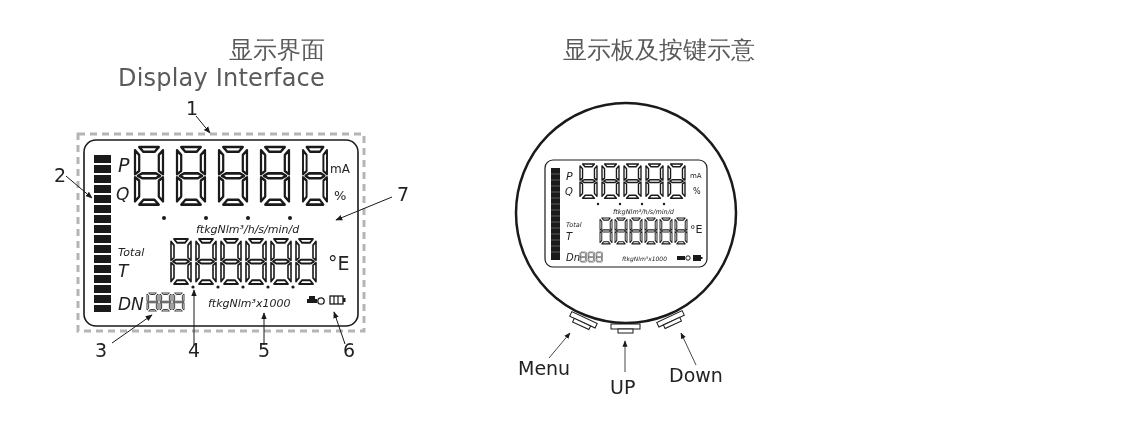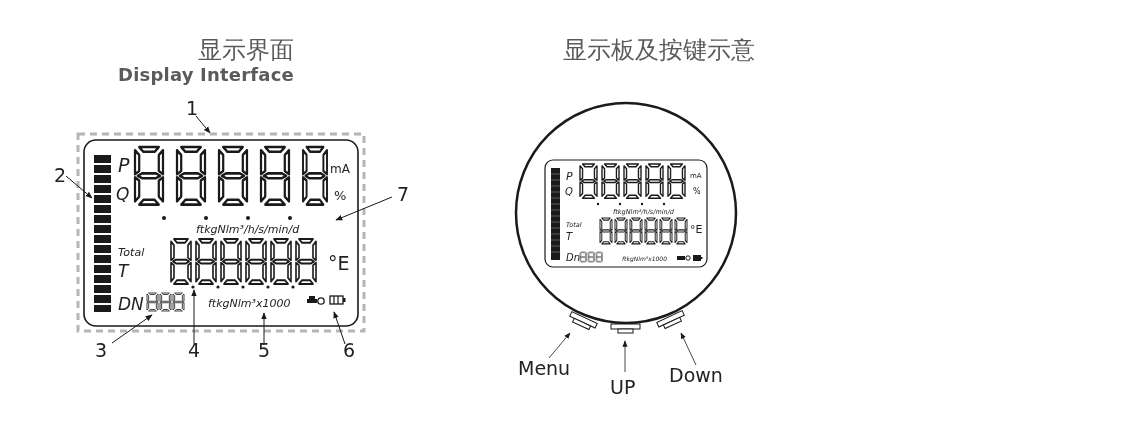--- a/index.html
+++ b/index.html
@@ -1,19 +1,19 @@
 <!DOCTYPE html>
 <html><head>
 <meta charset="utf-8">
 <style>
   html, body { margin:0; padding:0; background:#ffffff; }
   body { width:1128px; height:437px; position:relative; overflow:hidden; font-family:"DejaVu Sans", sans-serif; color:#555; }
   .title { position:absolute; font-family:"DejaVu Sans", sans-serif; color:#5a5a5a; line-height:1; }
   .title .cn { font-size:24px; display:block; margin-bottom:4px;text-align:right; }
-  .title .en { font-size:18px; display:block; letter-spacing:0.2px;font-weight:bold; }
+  .title .en { font-size:24px; display:block; letter-spacing:0.2px; }
   #left-title { left:118px; top:38px; }
   #right-title { left:522px; top:38px;margin-left:41px; }
   svg { position:absolute; left:0; top:0; }
   .lbl { font-family:"DejaVu Sans", sans-serif; fill:#222; }
 </style>
 </head>
 <body>
 
 <div id="left-title" class="title">
   <span class="cn">显示界面</span>

